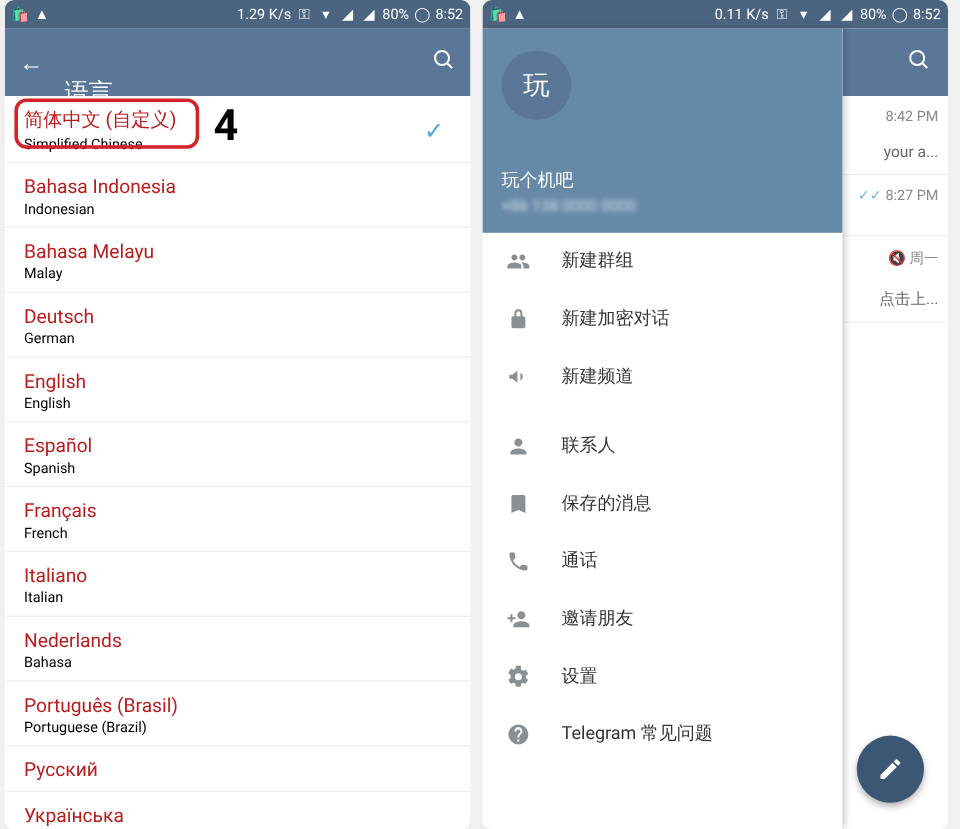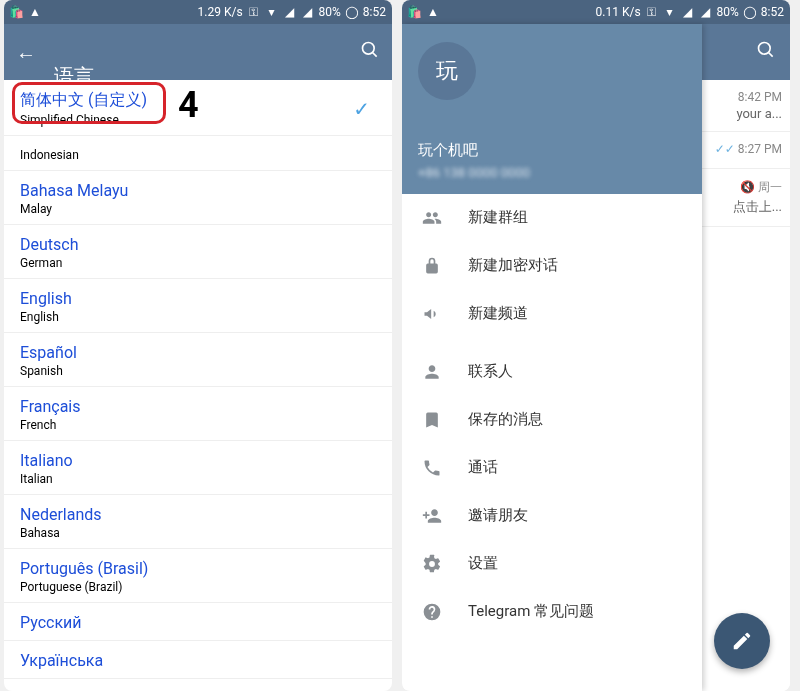--- a/index.html
+++ b/index.html
@@ -9,38 +9,38 @@
   .phone.right { width:388px; height:691px; border-radius:8px; }
   .statusbar { height:24px; background:#4b6480; display:flex; align-items:center; justify-content:flex-end; padding:0 6px; color:#fff; font-size:12px; gap:4px; }
   .statusbar .sb-left { margin-right:auto; display:flex; gap:4px; align-items:center; }
   .sb-ico { width:14px; height:14px; display:inline-flex; align-items:center; justify-content:center; }
   .appbar { height:56px; background:#5a7797; display:flex; align-items:center; color:#fff; padding:0 12px; gap:18px; }
   .appbar .title { font-size:20px;margin-top:48px; }
   .appbar .spacer { flex:1; }
   .list { background:#fff; }
   .li { padding:10px 16px 8px; border-bottom:1px solid #eee; display:flex; align-items:center; }
   .li .txt { flex:1; }
-  .li .name { font-size:16px; color:#1d4ed8; }
+  .li .name { font-size:16px; color:#b91c1c; }
   .li .sub  { font-size:12px; color:#000000; margin-top:2px; }
   .chk { color:#4ea3e2; font-size:20px; margin-right:6px; }
   .highlight { position:absolute; border:3px solid #d6232a; border-radius:10px; pointer-events:none; }
   .step-num { position:absolute; font-size:36px; font-weight:bold; color:#000; }
 
   
   .drawer-header { height:170px; background:#6789a8; color:#fff; position:relative; padding:18px 16px 10px; }
   .avatar { width:58px; height:58px; border-radius:50%; background:#5a7797; display:flex; align-items:center; justify-content:center; font-size:22px; }
   .uname { position:absolute; bottom:34px; left:16px; font-size:15px; }
   .uphone { position:absolute; bottom:14px; left:16px; font-size:13px; color:#d7e1eb; filter:blur(2px); }
   .drawer { width:300px; background:#fff; height:calc(100% - 24px); box-shadow:2px 0 6px rgba(0,0,0,0.2); position:relative; z-index:2; }
   .ditem { display:flex; align-items:flex-start; gap:26px; padding:14px 20px; font-size:15px; color:#333; }
   .ditem svg { width:20px; height:20px; fill:#8a8f94; flex-shrink:0; }
   .dsep { height:10px; }
   .right-bg { position:absolute; top:24px; left:300px; right:0; bottom:0; background:#fff; }
   .right-appbar { height:56px; background:#5a7797; display:flex; align-items:center; justify-content:flex-end; padding:0 14px; }
-  .chat-strip { padding:10px 8px; border-bottom:1px solid #eee; font-size:13px; color:#666; display:flex; flex-direction:column; align-items:flex-end; gap:2px; }
+  .chat-strip { padding:10px 8px; border-bottom:1px solid #eee; font-size:13px; color:#666; display:flex; flex-direction:column; align-items:flex-end; gap:16px; }
   .fab { position:absolute; right:20px; bottom:22px; width:56px; height:56px; border-radius:50%; background:#3b5774; display:flex; align-items:center; justify-content:center; box-shadow:0 3px 6px rgba(0,0,0,0.3); z-index:3; }
   .fab svg { width:22px; height:22px; fill:#fff; }
 </style>
 </head>
 <body>
 
 <div class="phone left">
   <div class="statusbar">
     <span class="sb-left">
       <span class="sb-ico">🛍️</span>
@@ -71,20 +71,21 @@
   <div class="list" id="lang-list">
       <div class="li">
         <div class="txt">
           <div class="name">简体中文 (自定义)</div>
           <div class="sub">Simplified Chinese</div>
         </div>
         <span class="chk">✓</span>
       </div>
       <div class="li">
         <div class="txt">
+          <div class="name">Bahasa Indonesia</div>
           <div class="sub">Indonesian</div>
         </div>
       </div>
       <div class="li">
         <div class="txt">
           <div class="name">Bahasa Melayu</div>
           <div class="sub">Malay</div>
         </div>
       </div>
       <div class="li">

